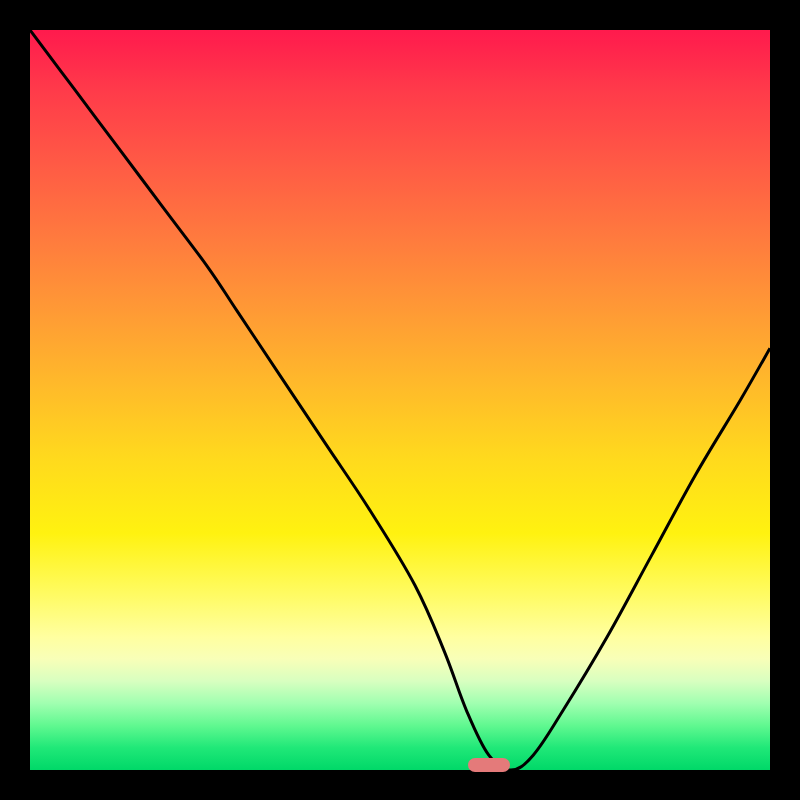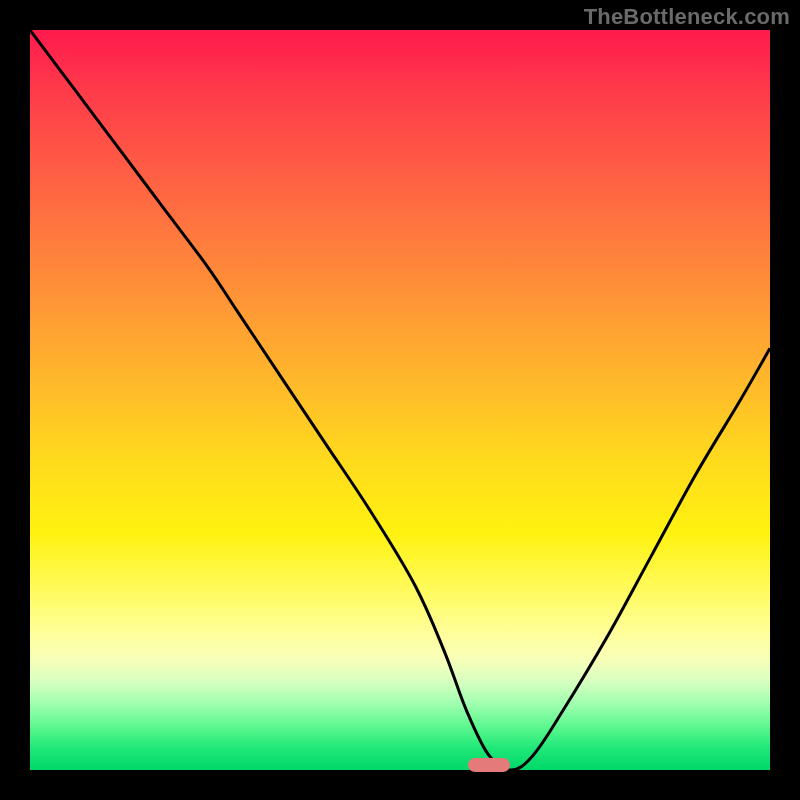--- a/index.html
+++ b/index.html
@@ -72,21 +72,20 @@
     font-weight: 600;
     color: #6a6a6a;
     letter-spacing: 0.2px;
   }
 </style>
 </head>
 <body>
 
 <div class="container">
 
-  <div class="watermark">TheBottleneck.com</div>
 
   <div class="plot-area">
     <div class="gradient-bg"></div>
 
     <svg class="curve-svg" viewBox="0 0 740 740" preserveAspectRatio="none">
       <path id="curve-path" class="curve-path" d="M 0,0 C 7.991999999999999,10.655999999999988 28.416,37.887999999999934 44.4,59.19999999999993 C 60.384,80.51199999999993 72.816,97.08799999999997 88.8,118.39999999999998 C 104.78399999999999,139.712 117.216,156.28800000000004 133.2,177.60000000000002 C 149.184,198.912 164.28,218.15199999999996 177.6,236.79999999999995 C 190.92,255.44799999999995 193.88000000000002,261.21999999999997 207.20000000000002,281.2 C 220.52,301.18 235.616,323.82399999999996 251.60000000000002,347.79999999999995 C 267.584,371.77599999999995 280.016,390.424 296,414.4 C 311.984,438.376 324.41600000000005,455.692 340.40000000000003,481 C 356.384,506.308 371.48,529.692 384.8,555 C 398.12,580.308 405.076,598.956 414.40000000000003,621.6 C 423.72400000000005,644.244 428.60799999999995,662.1519999999999 436.59999999999997,680.8 C 444.592,699.448 450.808,714.544 458.8,725.2 C 466.79200000000003,735.8560000000001 473.008,740 481,740 C 488.992,740 493.87600000000003,735.8560000000001 503.20000000000005,725.2 C 512.524,714.544 519.4799999999999,702.112 532.8,680.8 C 546.12,659.4879999999999 561.216,634.7719999999999 577.2,606.8 C 593.1840000000001,578.828 605.616,554.704 621.6,525.4 C 637.5840000000001,496.096 650.016,471.972 666,444 C 681.984,416.028 697.0799999999999,392.644 710.4,370 C 723.72,347.356 734.672,327.52400000000006 740,318.20000000000005"></path>
     </svg>
 
     <div id="pill" class="pill" style="left: 437.8px; top: 728px; background: rgb(228, 122, 122);"></div>
   </div>

